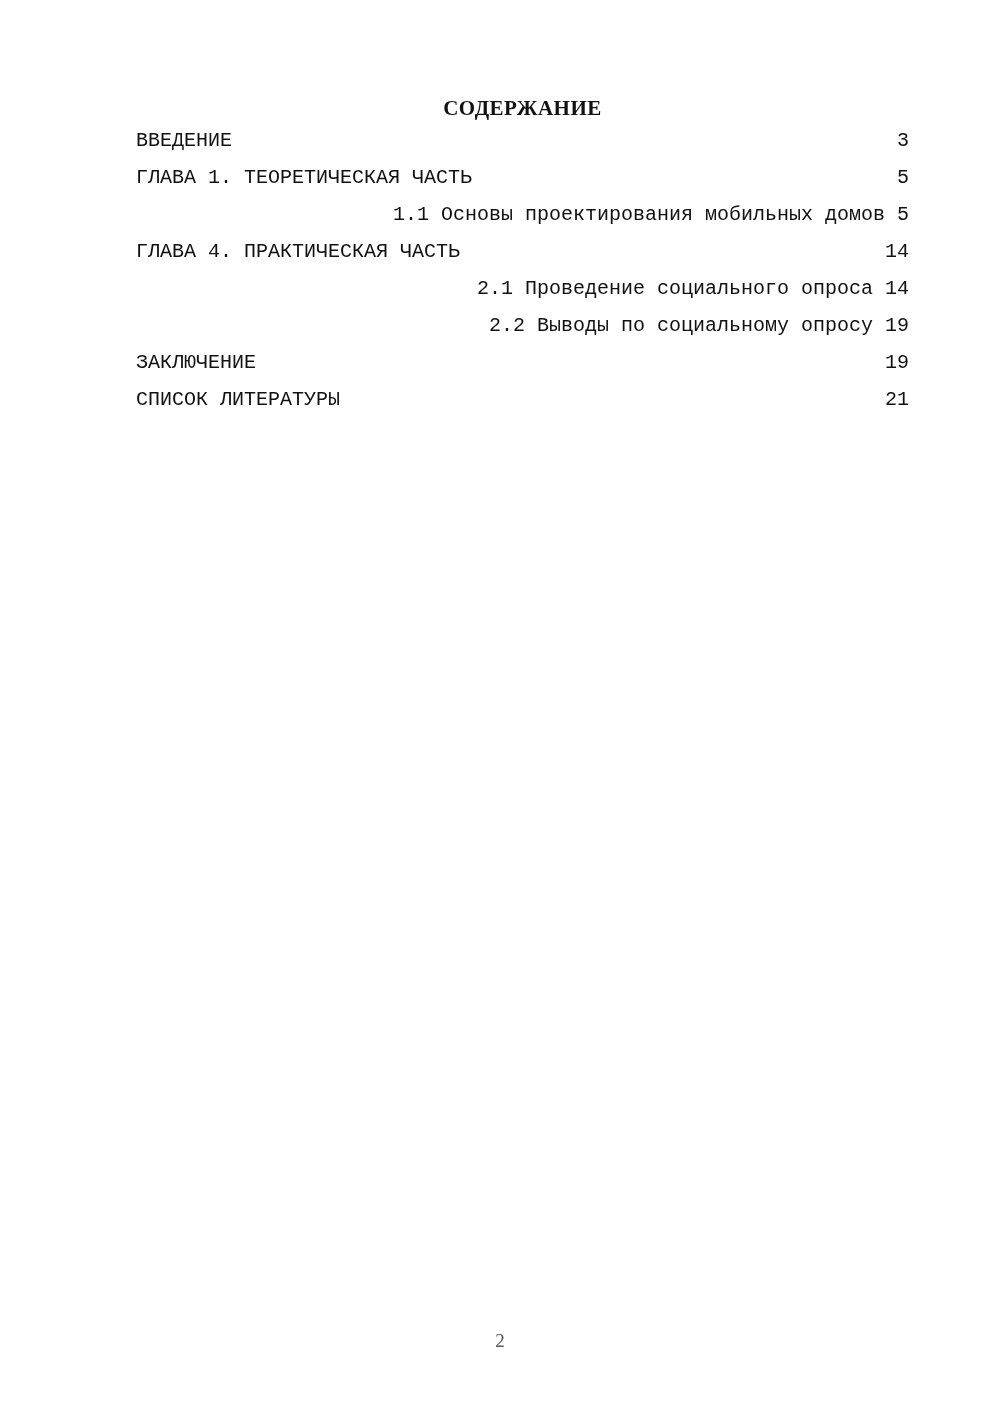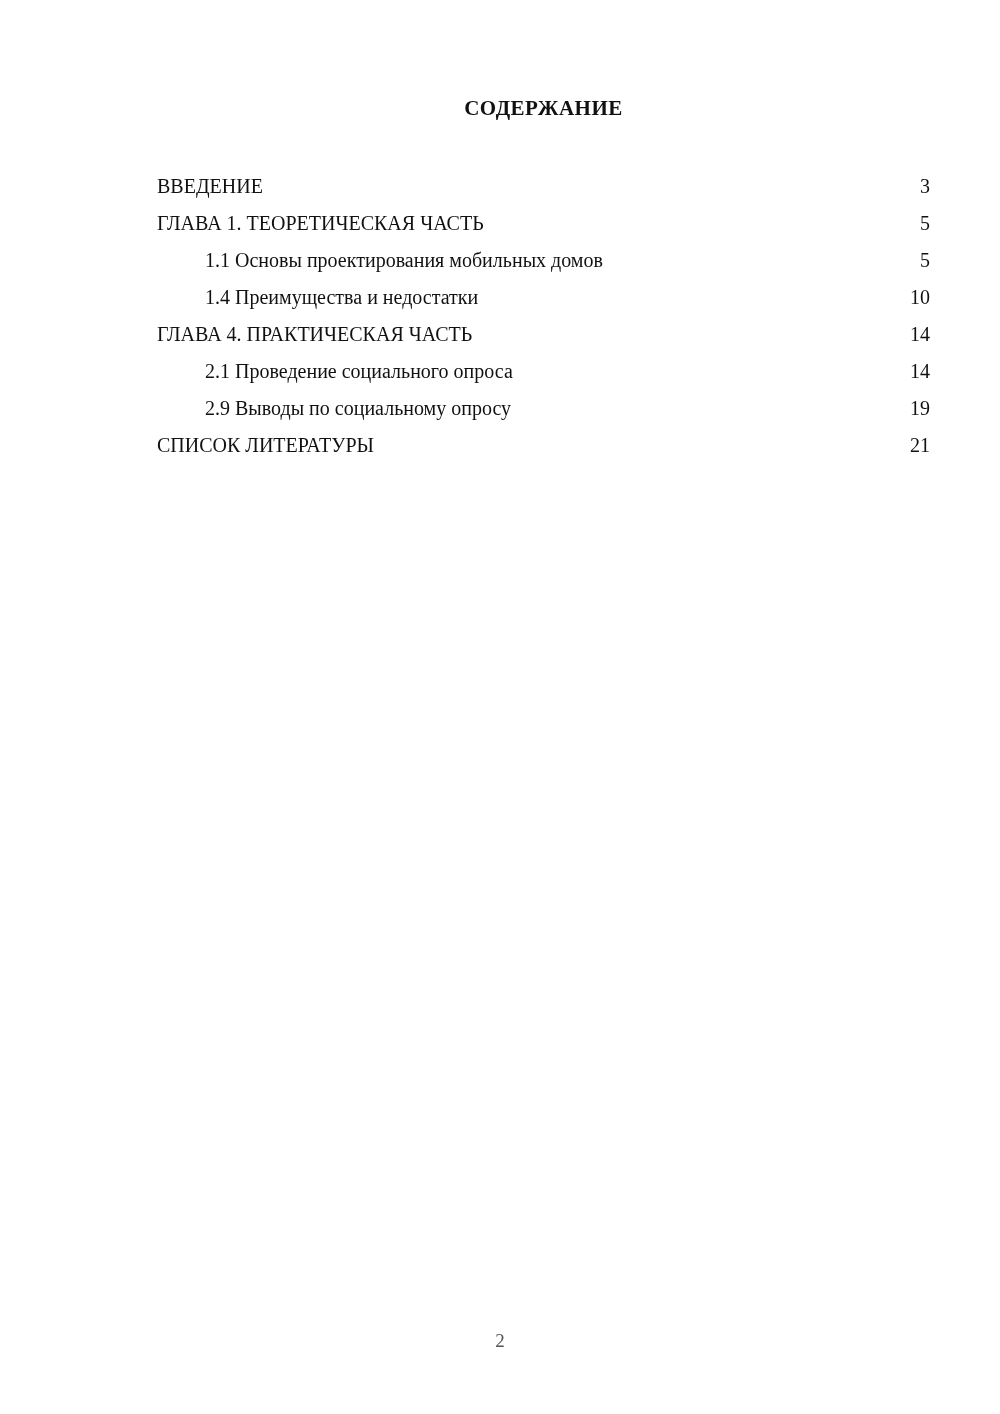--- a/index.html
+++ b/index.html
@@ -10,46 +10,47 @@
   body {
     width: 1000px;
     height: 1414px;
     position: relative;
     font-family: "Liberation Serif", "DejaVu Serif", serif;
     color: #111111;
     overflow: hidden;
   }
   .content {
     position: absolute;
-    left: 157px;
+    left: 136px;
     top: 0;
     width: 773px; 
   }
   .doc-title {
     margin-top: 94px;
     text-align: center;
     font-weight: bold;
     font-size: 21px;
     line-height: 28px;
     letter-spacing: 0.5px;
   }
   .toc {
-    margin-top: 46px;
+    font-family: Liberation Mono, monospace;
   }
   .toc-row {
     display: flex;
     justify-content: space-between;
     align-items: baseline;
     height: 37px;
     line-height: 37px;
     font-size: 20px;
     white-space: nowrap;
   }
   .toc-row.lvl1 .toc-label {
     padding-left: 48px;
+    text-align: right;
   }
   .toc-label {
     flex: 1 1 auto;
     overflow: hidden;
   }
   .toc-page {
     flex: 0 0 auto;
     text-align: right;
     padding-left: 12px;
   }
@@ -82,40 +83,40 @@
       <span class="toc-page">5</span>
     </div>
 
     <div class="toc-row lvl1">
       <span class="toc-label">1.1 Основы проектирования мобильных домов</span>
       <span class="toc-page">5</span>
     </div>
 
 
 
-    <div class="toc-row lvl1">
-      <span class="toc-label">1.4 Преимущества и недостатки</span>
-      <span class="toc-page">10</span>
-    </div>
 
     <div class="toc-row">
       <span class="toc-label">ГЛАВА 4. ПРАКТИЧЕСКАЯ ЧАСТЬ</span>
       <span class="toc-page">14</span>
     </div>
 
     <div class="toc-row lvl1">
       <span class="toc-label">2.1 Проведение социального опроса</span>
       <span class="toc-page">14</span>
     </div>
 
     <div class="toc-row lvl1">
-      <span class="toc-label">2.9 Выводы по социальному опросу</span>
+      <span class="toc-label">2.2 Выводы по социальному опросу</span>
       <span class="toc-page">19</span>
     </div>
 
+    <div class="toc-row">
+      <span class="toc-label">ЗАКЛЮЧЕНИЕ</span>
+      <span class="toc-page">19</span>
+    </div>
 
     <div class="toc-row">
       <span class="toc-label">СПИСОК ЛИТЕРАТУРЫ</span>
       <span class="toc-page">21</span>
     </div>
 
   </div>
 </div>
 
 <div class="footer-page-number">2</div>

